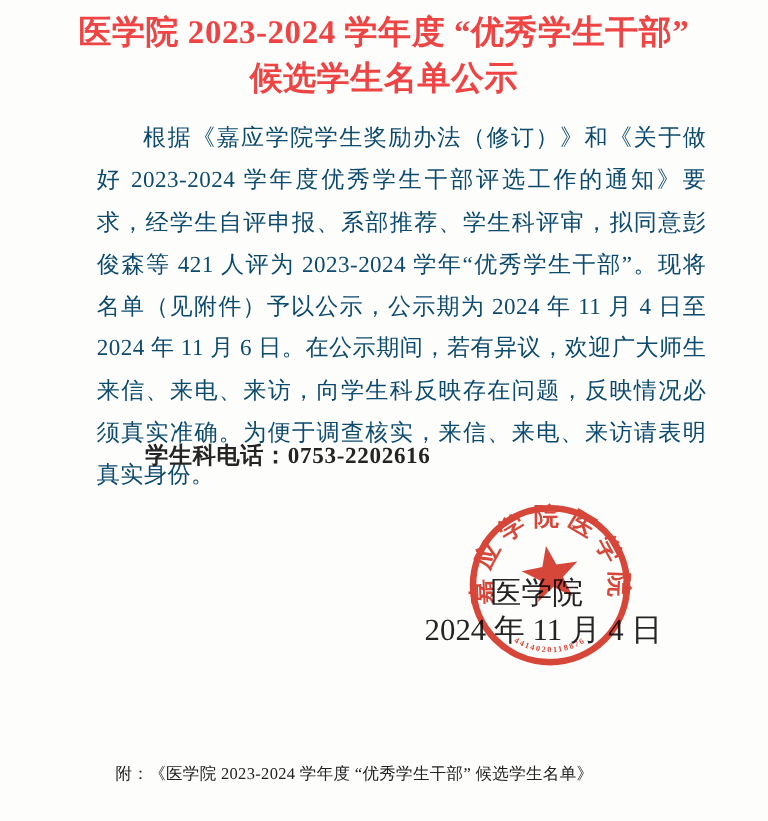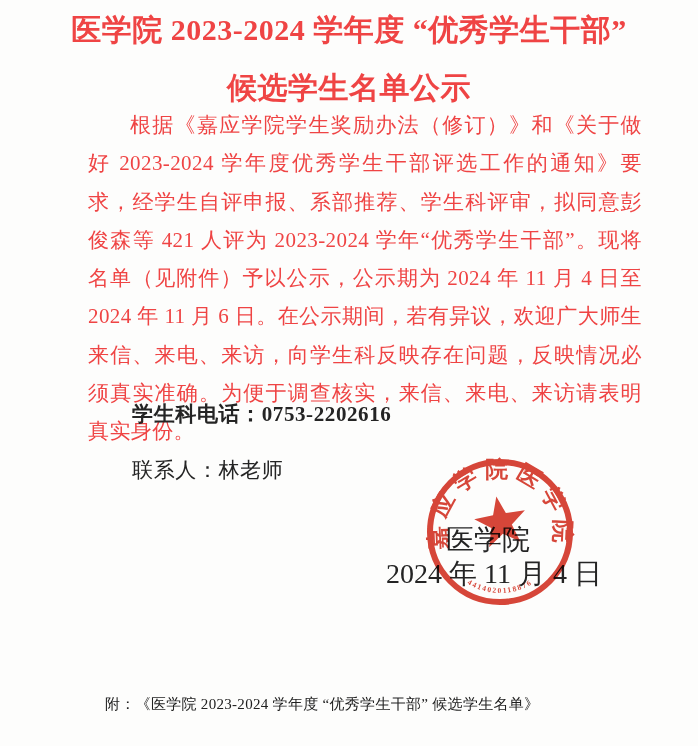--- a/index.html
+++ b/index.html
@@ -17,33 +17,33 @@
     position: absolute;
     top: 13px; left: 0; right: 0;
     text-align: center;
     font-weight: 700;
     font-size: 30px;
     line-height: 33px;
     color: #ef4444;
     letter-spacing: 0.5px;
   }
   .doc-title .t-line { display: block; }
-  .doc-title .t-line + .t-line { margin-top: 25px; }
+  .doc-title .t-line + .t-line { margin-top: 9px; }
 
   .body-par {
     position: absolute;
     top: 106px; left: 88px;
     width: 554px;
     font-size: 21px;
     line-height: 38.3px;
     text-align: justify;
     text-align-last: left;
     text-indent: 2em;
     letter-spacing: 0.4px;
-    color: #ef4444;
+    color: #0c4a6e;
   }
 
   .info-line {
     position: absolute;
     left: 88px;
     font-size: 21px;
     line-height: 38px;
     text-indent: 2.1em;
     letter-spacing: 0.6px;
     white-space: nowrap;
@@ -96,21 +96,20 @@
 <div class="page">
 
   <div class="doc-title">
     <span class="t-line">医学院 2023-2024 学年度 “优秀学生干部”</span>
     <span class="t-line">候选学生名单公示</span>
   </div>
 
   <div class="body-par">根据《嘉应学院学生奖励办法（修订）》和《关于做好 2023-2024 学年度优秀学生干部评选工作的通知》要求，经学生自评申报、系部推荐、学生科评审，拟同意彭俊森等 421 人评为 2023-2024 学年“优秀学生干部”。现将名单（见附件）予以公示，公示期为 2024 年 11 月 4 日至 2024 年 11 月 6 日。在公示期间，若有异议，欢迎广大师生来信、来电、来访，向学生科反映存在问题，反映情况必须真实准确。为便于调查核实，来信、来电、来访请表明真实身份。</div>
 
   <div class="info-line phone-line">学生科电话：0753-2202616</div>
-  <div class="info-line contact-line">联系人：林老师</div>
 
   <div class="sig-org">医学院</div>
   <div class="sig-date">2024 年 11 月 4 日</div>
 
   <svg class="seal" viewBox="0 0 176 176" xmlns="http://www.w3.org/2000/svg">
     <defs>
       <path id="arcTop" d="M 38.2 111.2 A 55 55 0 1 1 137.8 111.2" fill="none"></path>
       <path id="arcBottom" d="M 53 138 A 61 61 0 0 0 123 138" fill="none"></path>
     </defs>
     <circle cx="88" cy="88" r="70" fill="none" stroke="#d5382a" stroke-width="6"></circle>

